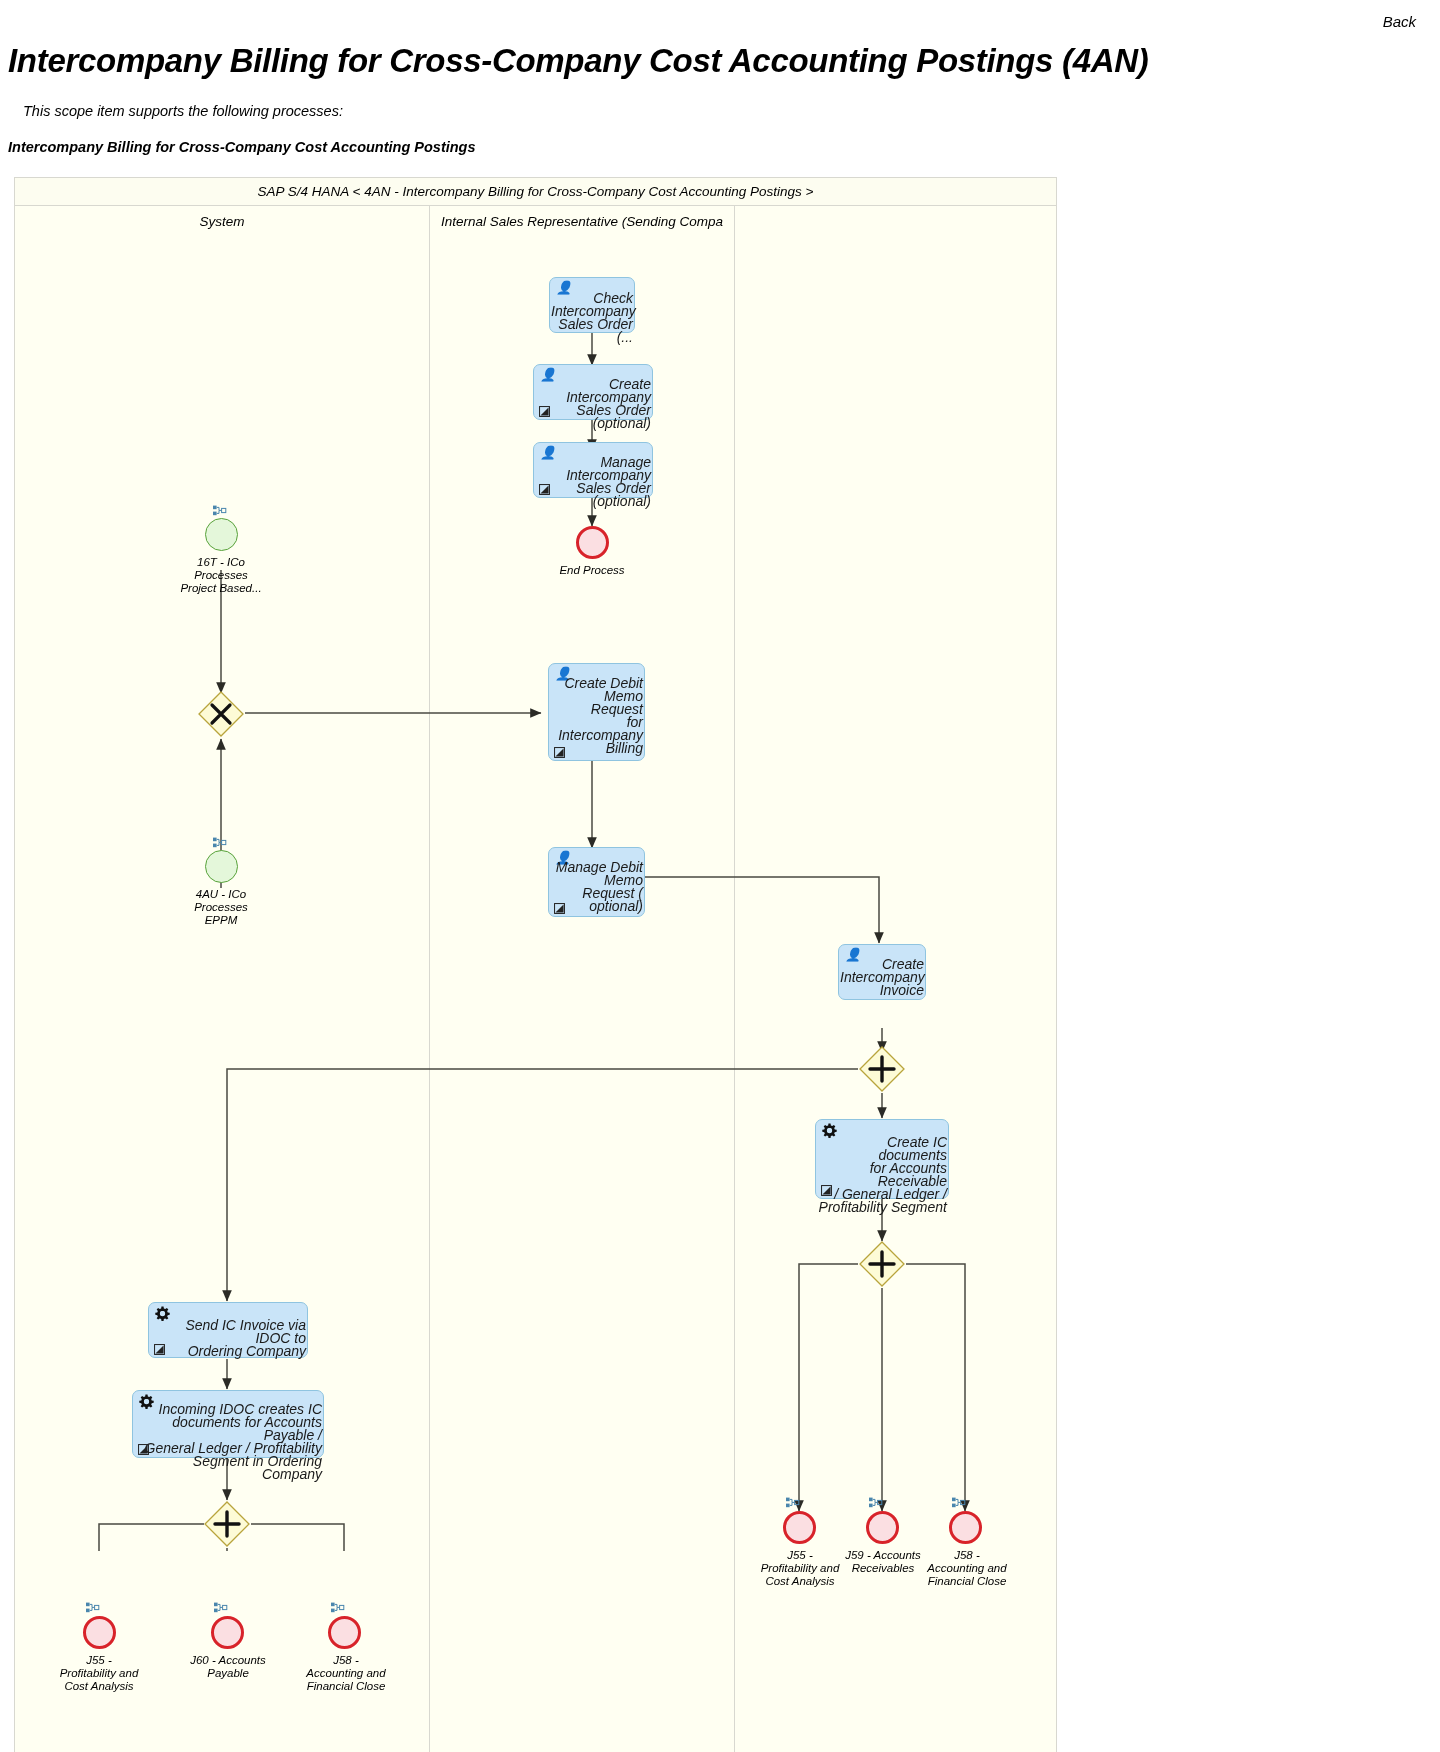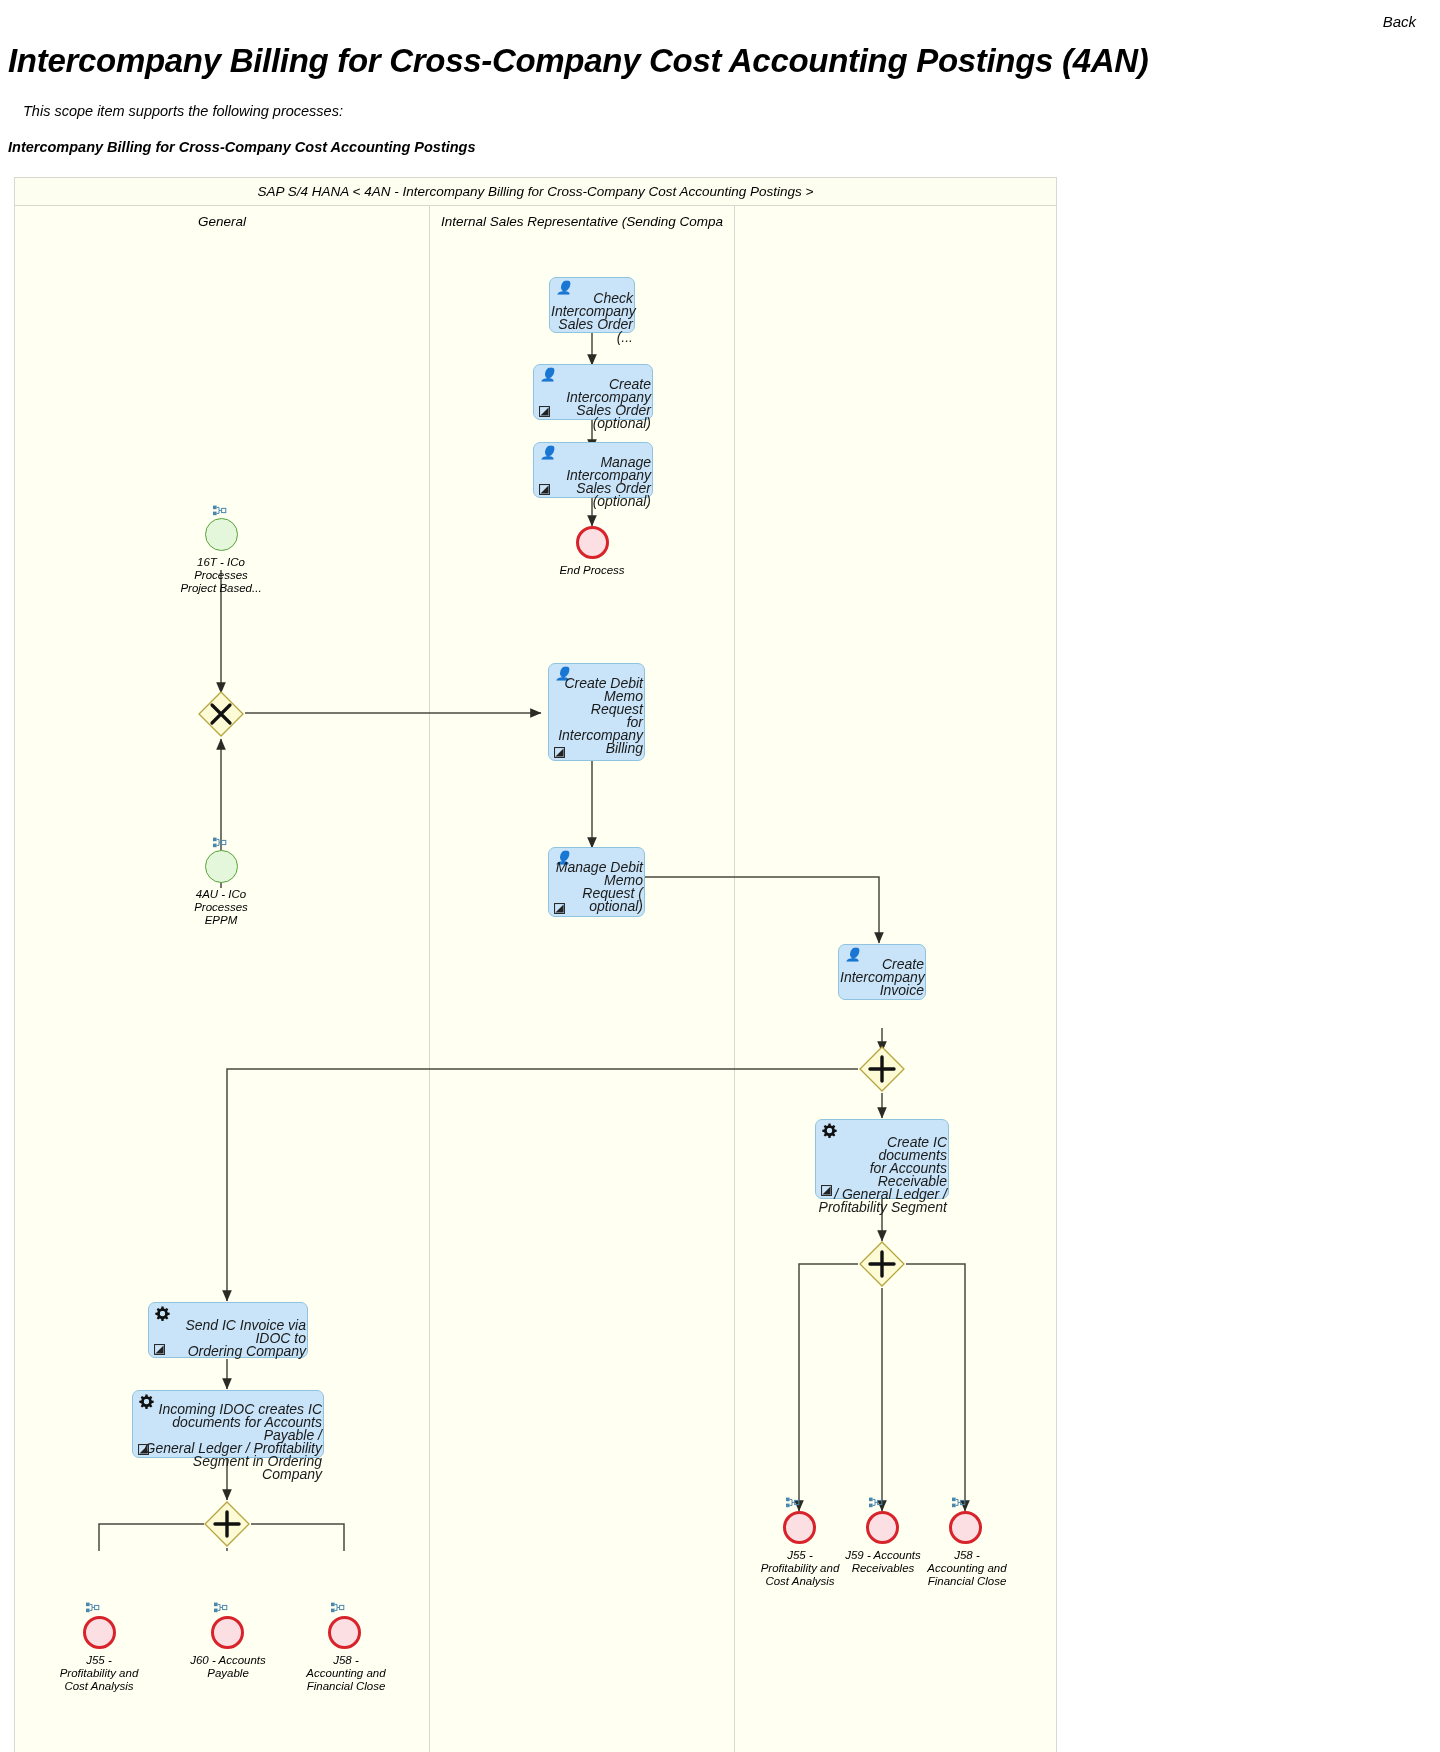--- a/index.html
+++ b/index.html
@@ -162,21 +162,21 @@
   <div class="proc-name">Intercompany Billing for Cross-Company Cost Accounting Postings</div>
 
   <div class="pool">
 
     <div class="pool-header">
       <span>SAP S/4 HANA &lt; 4AN - Intercompany Billing for Cross-Company Cost Accounting Postings &gt;</span>
     </div>
 
     <div class="lanes">
       <div class="lane l1">
-        <div class="lane-title">General</div>
+        <div class="lane-title">System</div>
       </div>
       <div class="lane l2">
         <div class="lane-title">Internal Sales Representative (Sending Compa</div>
       </div>
     </div>
 
     <svg id="edges" viewBox="0 0 1043 1373">
       <defs>
         <marker id="arr" markerWidth="9" markerHeight="9" refX="7.2" refY="3.2" orient="auto" markerUnits="strokeWidth">
           <path d="M0,0 L7.5,3.2 L0,6.4 z" fill="#2b2b26"></path>

